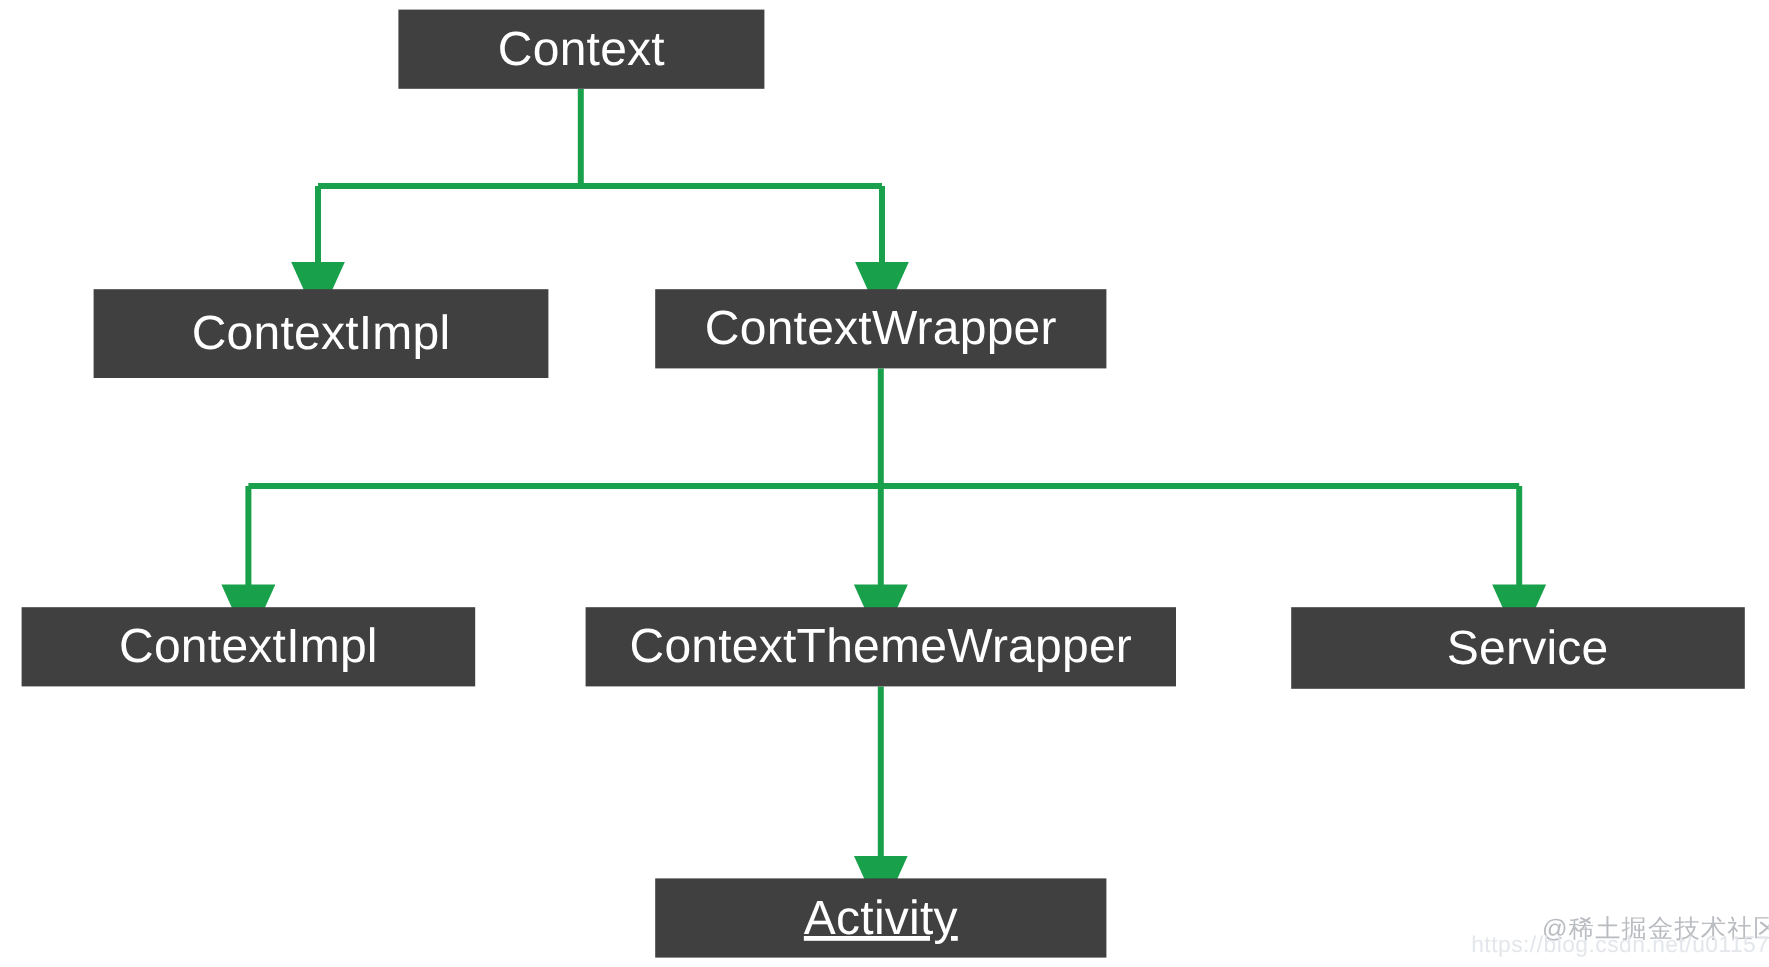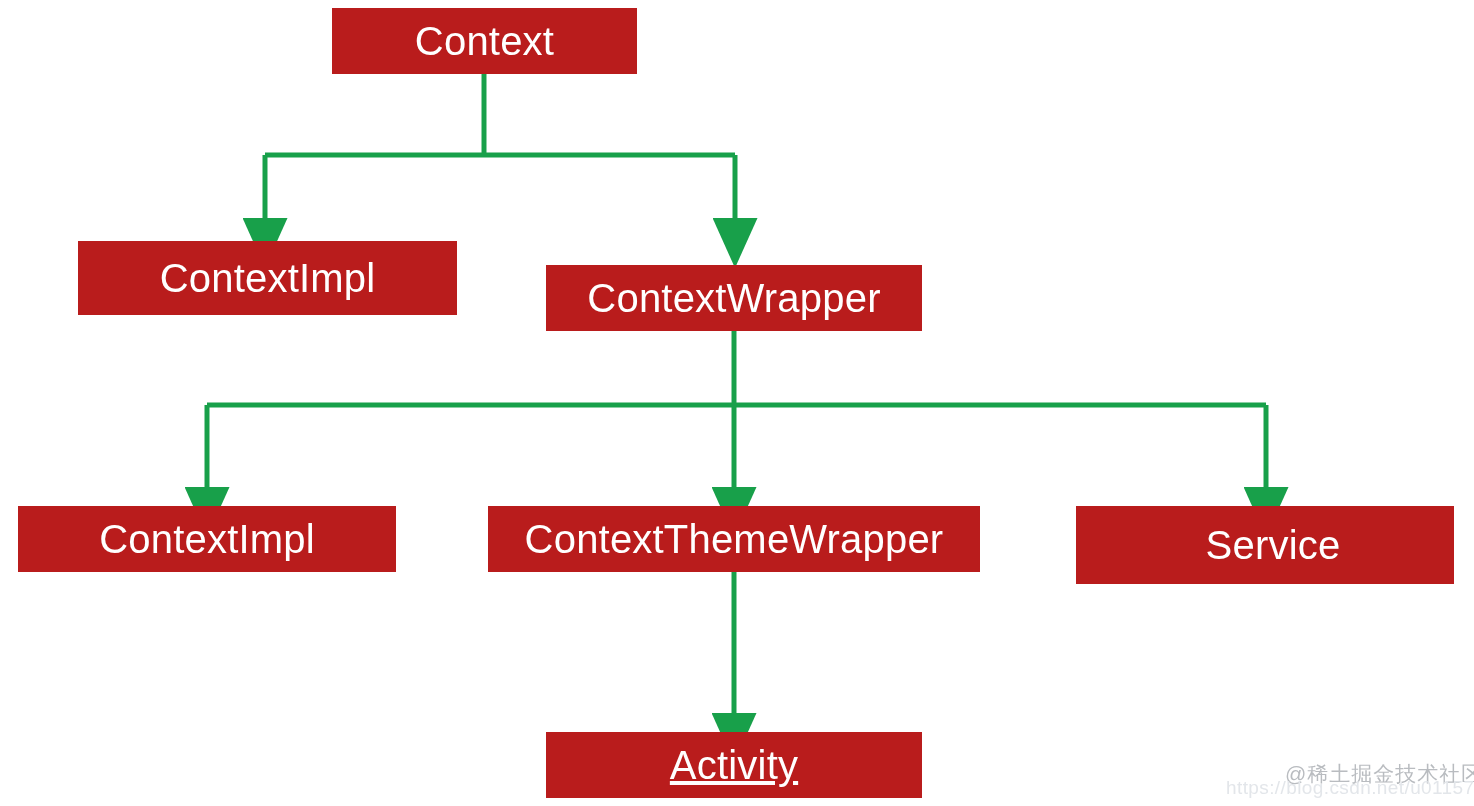--- a/index.html
+++ b/index.html
@@ -15,21 +15,21 @@
     width: 1474px;
     height: 806px;
     background: #ffffff;
     overflow: hidden;
   }
   .node {
     position: absolute;
     display: flex;
     align-items: center;
     justify-content: center;
-    background: #b91c1c;
+    background: #404040;
     color: #ffffff;
     font-family: "Liberation Sans", sans-serif;
     font-weight: 400;
     letter-spacing: 0.2px;
     white-space: nowrap;
     box-sizing: border-box;
     user-select: none;
   }
   .node-label {
     display: block;
@@ -95,33 +95,33 @@
   </svg>
 
   <div class="node" style="left:332px; top:8px; width:305px; height:66px; font-size:40px;">
     <span class="node-label">Context</span>
   </div>
 
   <div class="node" style="left:78px; top:241px; width:379px; height:74px; font-size:40px;">
     <span class="node-label">ContextImpl</span>
   </div>
 
-  <div class="node" style="left:546px; top:241px; width:376px; height:66px; font-size:40px;margin-top:24px;">
+  <div class="node" style="left:546px; top:241px; width:376px; height:66px; font-size:40px;">
     <span class="node-label">ContextWrapper</span>
   </div>
 
   <div class="node" style="left:18px; top:506px; width:378px; height:66px; font-size:40px;">
     <span class="node-label">ContextImpl</span>
   </div>
 
   <div class="node" style="left:488px; top:506px; width:492px; height:66px; font-size:40px;">
     <span class="node-label">ContextThemeWrapper</span>
   </div>
 
-  <div class="node" style="left:1076px; top:506px; width:378px; height:78px; font-size:40px;padding-left:16px;">
+  <div class="node" style="left:1076px; top:506px; width:378px; height:68px; font-size:40px;padding-left:16px;">
     <span class="node-label">Service</span>
   </div>
 
   <div class="node" style="left:546px; top:732px; width:376px; height:66px; font-size:40px;text-decoration:underline;">
     <span class="node-label">Activity</span>
   </div>
 
   <div class="watermark-brand" style="left:1285px; top:760px;">@稀土掘金技术社区</div>
 
   <div class="watermark-url" style="left:1226px; top:777px;">https://blog.csdn.net/u011578734</div>

